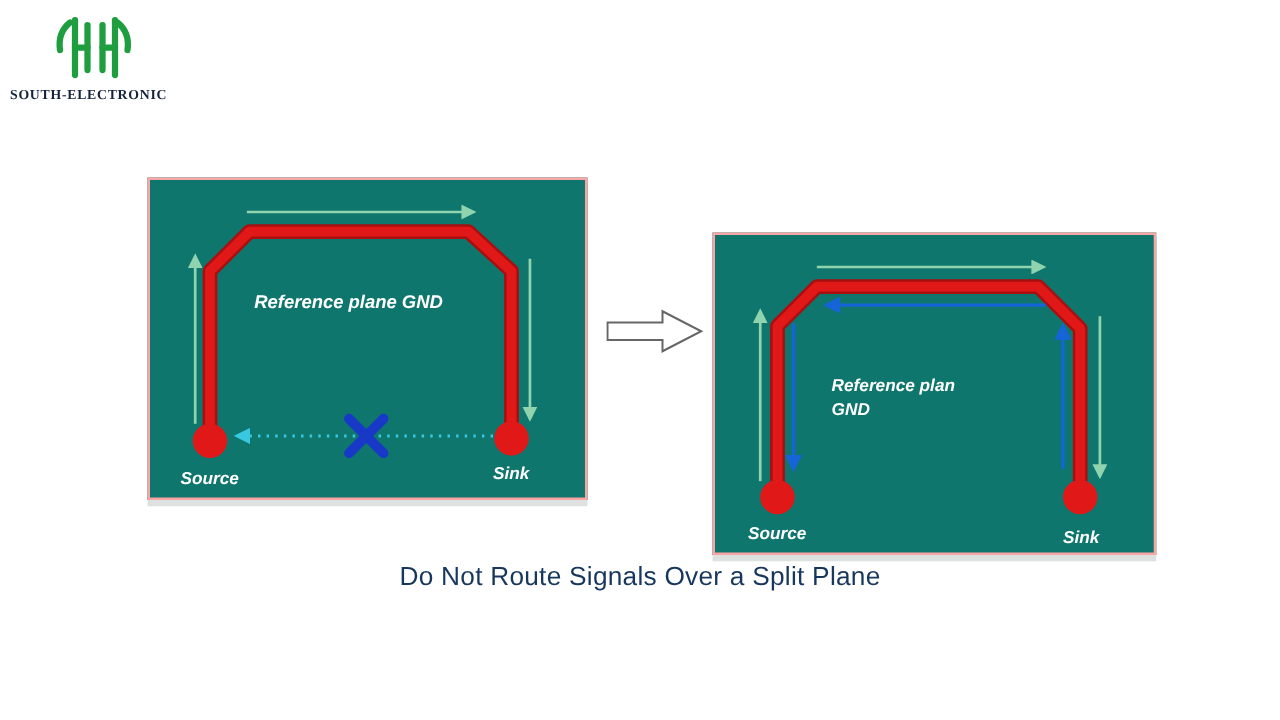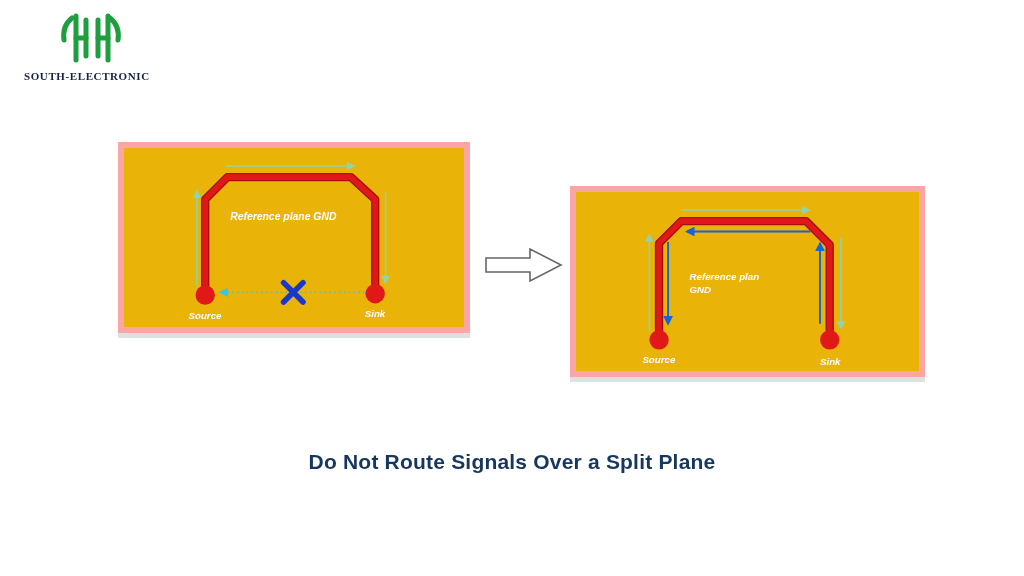--- a/index.html
+++ b/index.html
@@ -2,45 +2,45 @@
 <html><head>
 <meta charset="utf-8">
 <style>
   html,body{margin:0;padding:0;}
   body{
     width:1024px;height:576px;position:relative;overflow:hidden;
     background:#ffffff;
     font-family:"Liberation Sans", sans-serif;
   }
   .logo{
-    position:absolute;left:24px;top:8px;width:150px;height:90px;
+    position:absolute;left:8px;top:8px;width:150px;height:90px;
   }
   .logo-icon{display:block;margin-left:28px;}
   .logo-text{
     font-family:"Liberation Serif", serif;
     font-weight:bold;font-size:11px;letter-spacing:0.6px;
     color:#15243c;margin-top:2px;white-space:nowrap;
   }
   .board{
-    position:absolute;top:142px;height:191px;
-    background:#eab308;
-    border:6px solid #fca5a5;
+    position:absolute;top:142px;height:258px;
+    background:#0f766e;
+    border:2px solid #fca5a5;
     box-sizing:border-box;
     box-shadow:0 5px 0 rgba(180,190,186,0.45);
   }
   .board-left{left:118px;width:352px;}
   .board-right{left:570px;width:355px;margin-top:44px;}
   .board svg{position:absolute;left:0;top:0;width:100%;height:100%;}
   .between-arrow{
     position:absolute;left:485px;top:246px;width:78px;height:38px;
   }
   .caption{
     position:absolute;left:0;top:450px;width:1024px;
     text-align:center;
-    font-size:21px;font-weight:bold;color:#17375e;
+    font-size:21px;font-weight:normal;color:#17375e;
     letter-spacing:0.2px;
   }
   .svg-label{
     font-family:"Liberation Sans", sans-serif;
     font-weight:bold;font-style:italic;
     fill:#ffffff;
   }
 </style>
 </head>
 <body>

